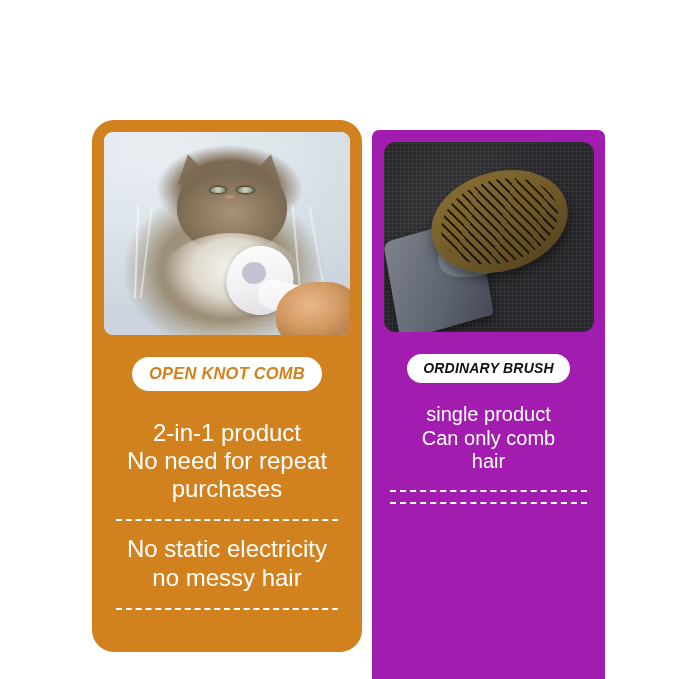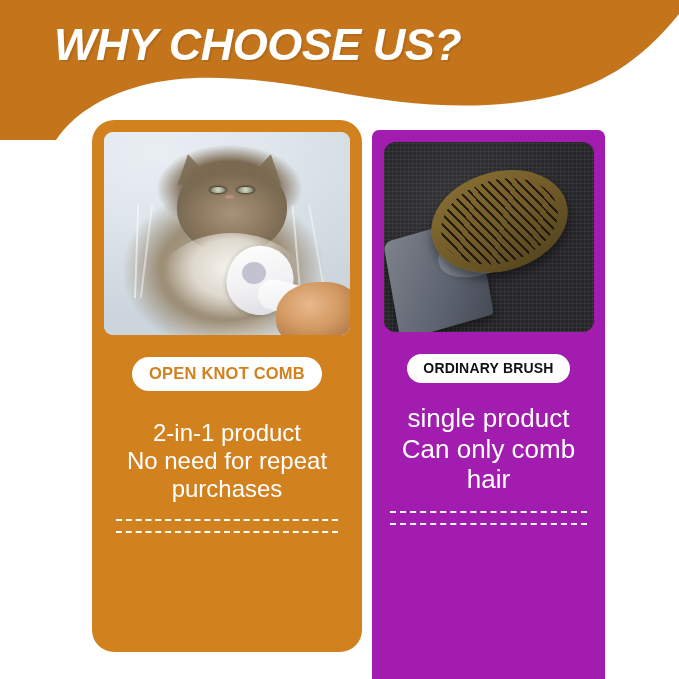--- a/index.html
+++ b/index.html
@@ -197,20 +197,21 @@
     border-radius: 40% 40% 50% 50%;
     background: linear-gradient(150deg, #8d939d 0%, #656b77 100%);
     transform: rotate(-16deg);
   }
 
   
   .badge {
     background: #ffffff;
     border-radius: 999px;
     font-weight: bold;
+    font-style: italic;
     white-space: nowrap;
     text-align: center;
     line-height: 1;
   }
   .badge-left {
     margin-top: 22px;
     padding: 8px 17px 9px;
     font-size: 16.5px;
     letter-spacing: 0.2px;
     color: #d2811f;
@@ -228,45 +229,34 @@
   .features-left { margin-top: 24px; }
   .features-right { margin-top: 16px; }
 
   .feature-text {
     color: #ffffff;
     text-align: center;
     line-height: 1.18;
     white-space: pre-line;
   }
   .features-left .feature-text { font-size: 24px; padding: 4px 4px 6px; }
-  .features-right .feature-text { font-size: 26px; padding: 4px 4px 6px; }
+  .features-right .feature-text { font-size: 20px; padding: 4px 4px 6px; }
 
   .dash {
     height: 0;
     border-top: 2px dashed #ffffff;
     margin: 10px 14px;
   }
   .features-right .dash { margin: 10px 8px; }
 </style>
 </head>
 <body>
 
 <div class="page">
 
-  <div class="banner">
-    <svg viewBox="0 0 679 140" preserveAspectRatio="none" aria-hidden="true">
-      <path d="M0,0 L679,0 L679,14
-               C640,62 600,88 540,99
-               C470,112 400,104 330,91
-               C255,77 190,72 140,86
-               C100,97 72,116 56,140
-               L0,140 Z" fill="#c4751c"></path>
-    </svg>
-    <div class="banner-title">WHY CHOOSE US?</div>
-  </div>
 
   <div class="cards">
 
     <div class="card card-left">
 
       <div class="photo photo-left">
         <div class="cat-sky"></div>
         <div class="cat-body">
           <div class="cat-ear l"></div>
           <div class="cat-ear r"></div>
@@ -284,20 +274,22 @@
         <div class="hand"></div>
       </div>
 
       <div class="badge badge-left">OPEN KNOT COMB</div>
 
       <div class="features features-left">
         <div class="feature-text">2-in-1 product
 No need for repeat
 purchases</div>
         <div class="dash"></div>
+        <div class="feature-text">No static electricity
+no messy hair</div>
         <div class="dash"></div>
       </div>
     </div>
 
     <div class="card card-right">
 
       <div class="photo photo-right">
         <div class="mat"></div>
         <div class="brush-handle"></div>
         <div class="brush-neck"></div>

